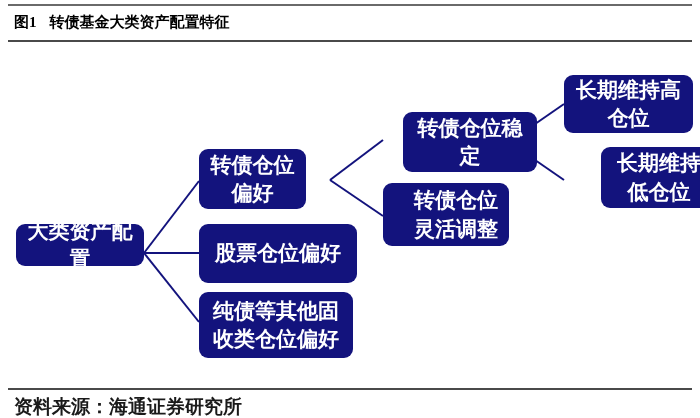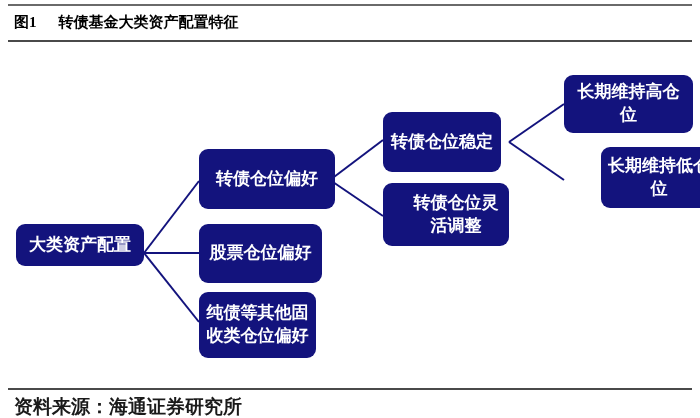--- a/index.html
+++ b/index.html
@@ -26,21 +26,21 @@
   .rule.bottom { top: 388px; height: 2px; }
   .fig-title {
     position: absolute;
     left: 14px;
     top: 13px;
     font-size: 15px;
     font-weight: bold;
     color: #000000;
     white-space: nowrap;
   }
-  .fig-title .fig-label { margin-right: 22px; }
+  .fig-title .fig-label { margin-right: 13px; }
   .source-line {
     position: absolute;
     left: 14px;
     top: 394px;
     font-size: 19px;
     font-weight: bold;
     color: #1a1a1a;
     white-space: nowrap;
   }
   .connectors {
@@ -58,30 +58,30 @@
     position: absolute;
     box-sizing: border-box;
     background: var(--box-bg, #13137d);
     color: var(--box-text, #ffffff);
     border-radius: 9px;
     display: flex;
     align-items: center;
     justify-content: center;
     text-align: center;
     font-weight: bold;
-    font-size: 17px;
+    font-size: 21px;
     line-height: 1.35;
     padding: 4px 6px;
   }
   
   .n-root        { left: 16px;  top: 224px; width: 128px; height: 42px; }
-  .n-cb-pref     { left: 199px; top: 149px; width: 136px; height: 60px; }
-  .n-stock-pref  { left: 199px; top: 224px; width: 123px; height: 59px; text-align: center; }
-  .n-bond-pref   { left: 199px; top: 292px; width: 117px; height: 66px; }
-  .n-cb-stable   { left: 383px; top: 112px; width: 118px; height: 60px; }
+  .n-cb-pref     { left: 199px; top: 149px; width: 107px; height: 60px; }
+  .n-stock-pref  { left: 199px; top: 224px; width: 158px; height: 59px; text-align: center; }
+  .n-bond-pref   { left: 199px; top: 292px; width: 154px; height: 66px; }
+  .n-cb-stable   { left: 403px; top: 112px; width: 134px; height: 60px; }
   .n-cb-flex     { left: 383px; top: 183px; width: 126px; height: 63px; padding-left: 26px; }
   .n-high        { left: 564px; top: 75px;  width: 129px; height: 58px; }
   .n-low         { left: 572px; top: 147px; width: 116px; height: 61px; margin-left: 29px; }
 </style>
 </head>
 <body>
 
 <div class="canvas">
 
   <div class="rule top"></div>

